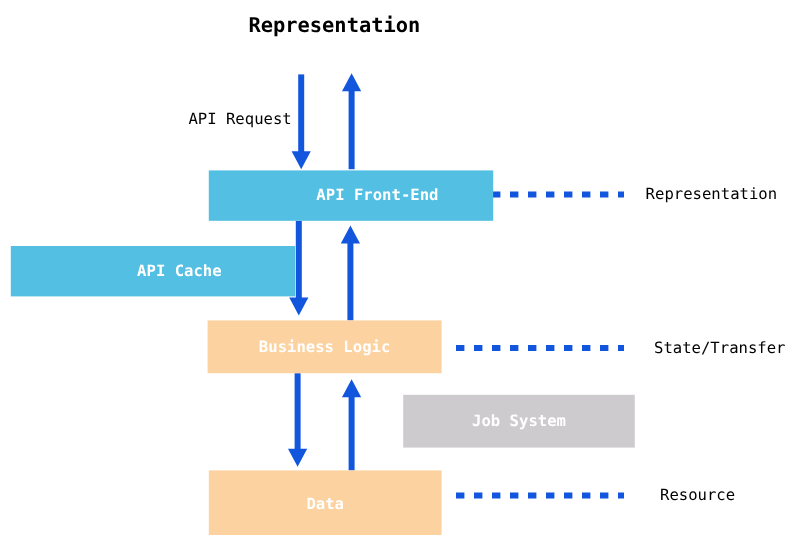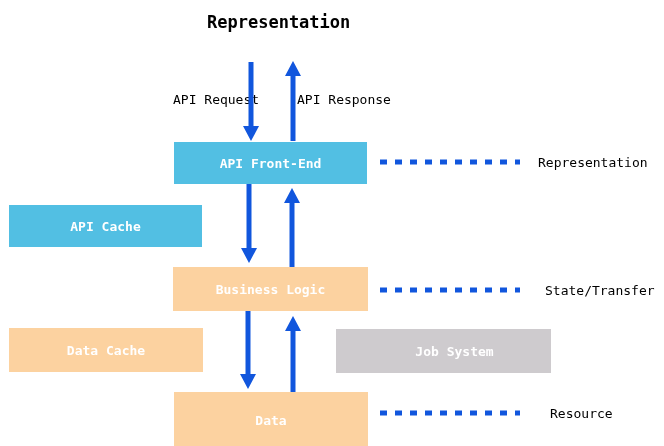--- a/index.html
+++ b/index.html
@@ -37,63 +37,62 @@
   .box {
     position: absolute;
     display: flex;
     align-items: center;
     justify-content: center;
     font-size: 13px;
     font-weight: bold;
     color: var(--box-text);
     white-space: nowrap;
   }
-  .box.blue   { background: var(--blue-box); }
+  .box.blue   { background: var(--blue-box); padding-left: 44px; }
   .box.orange { background: var(--orange-box); }
   .box.gray   { background: var(--gray-box); }
 
   #api-front-end  { left: 174px; top: 142px; width: 193px; height: 42px; }
   #api-cache      { left: 9px;   top: 205px; width: 193px; height: 42px; }
   #business-logic { left: 173px; top: 267px; width: 195px; height: 44px; }
   #data-cache     { left: 9px;   top: 328px; width: 194px; height: 44px; }
-  #job-system     { left: 336px; top: 329px; width: 193px; height: 44px; padding-left: 22px; }
+  #job-system     { left: 336px; top: 329px; width: 193px; height: 44px; }
   #data-box       { left: 174px; top: 392px; width: 194px; height: 56px; }
 
   .side-label {
     position: absolute;
     font-size: 13px;
     color: var(--text);
     white-space: nowrap;
   }
   #label-representation { left: 538px; top: 155px; }
   #label-state-transfer { left: 545px; top: 283px; }
   #label-resource       { left: 550px; top: 406px; text-align: center; }
 
-  #request-label  { left: 173px; top: 92px; }
+  #request-label  { left: 157px; top: 92px; }
   #response-label { left: 297px; top: 92px; }
 
   svg.overlay {
     position: absolute;
     left: 0; top: 0;
     width: 664px; height: 446px;
     pointer-events: none;
   }
   svg .arrow-line { stroke: var(--arrow-blue); stroke-width: 5; fill: none; }
   svg .arrow-head { fill: var(--arrow-blue); }
   svg .dashed { stroke: var(--arrow-blue); stroke-width: 5; stroke-dasharray: 7 8; fill: none; }
 </style>
 </head>
 <body>
 
 <div class="canvas">
 
   <div class="title">Representation</div>
 
   <div class="flow-label" id="request-label">API Request</div>
-  <div class="flow-label" id="response-label">API Response</div>
 
   <svg class="overlay" viewBox="0 0 664 446" xmlns="http://www.w3.org/2000/svg">
 
     <g>
       <line class="arrow-line" x1="251" y1="62" x2="251" y2="127"></line>
       <polygon class="arrow-head" points="243,126 259,126 251,141"></polygon>
     </g>
     <g>
       <line class="arrow-line" x1="293" y1="75" x2="293" y2="141"></line>
       <polygon class="arrow-head" points="285,76 301,76 293,61"></polygon>
@@ -127,23 +126,20 @@
   </div>
 
   <div class="box blue" id="api-cache">
     <span>API Cache</span>
   </div>
 
   <div class="box orange" id="business-logic">
     <span>Business Logic</span>
   </div>
 
-  <div class="box orange" id="data-cache">
-    <span>Data Cache</span>
-  </div>
 
   <div class="box gray" id="job-system">
     <span>Job System</span>
   </div>
 
   <div class="box orange" id="data-box">
     <span>Data</span>
   </div>
 
   <div class="side-label" id="label-state-transfer">State/Transfer</div>

